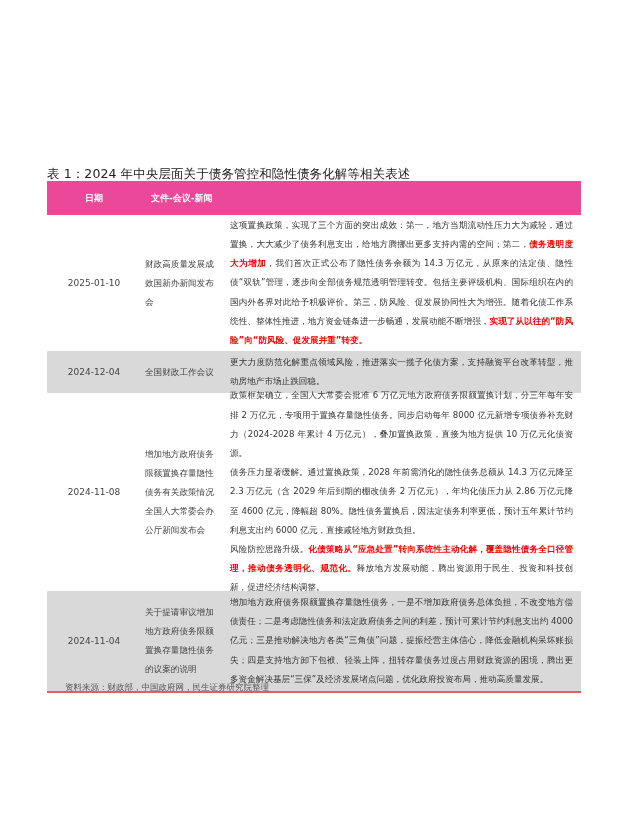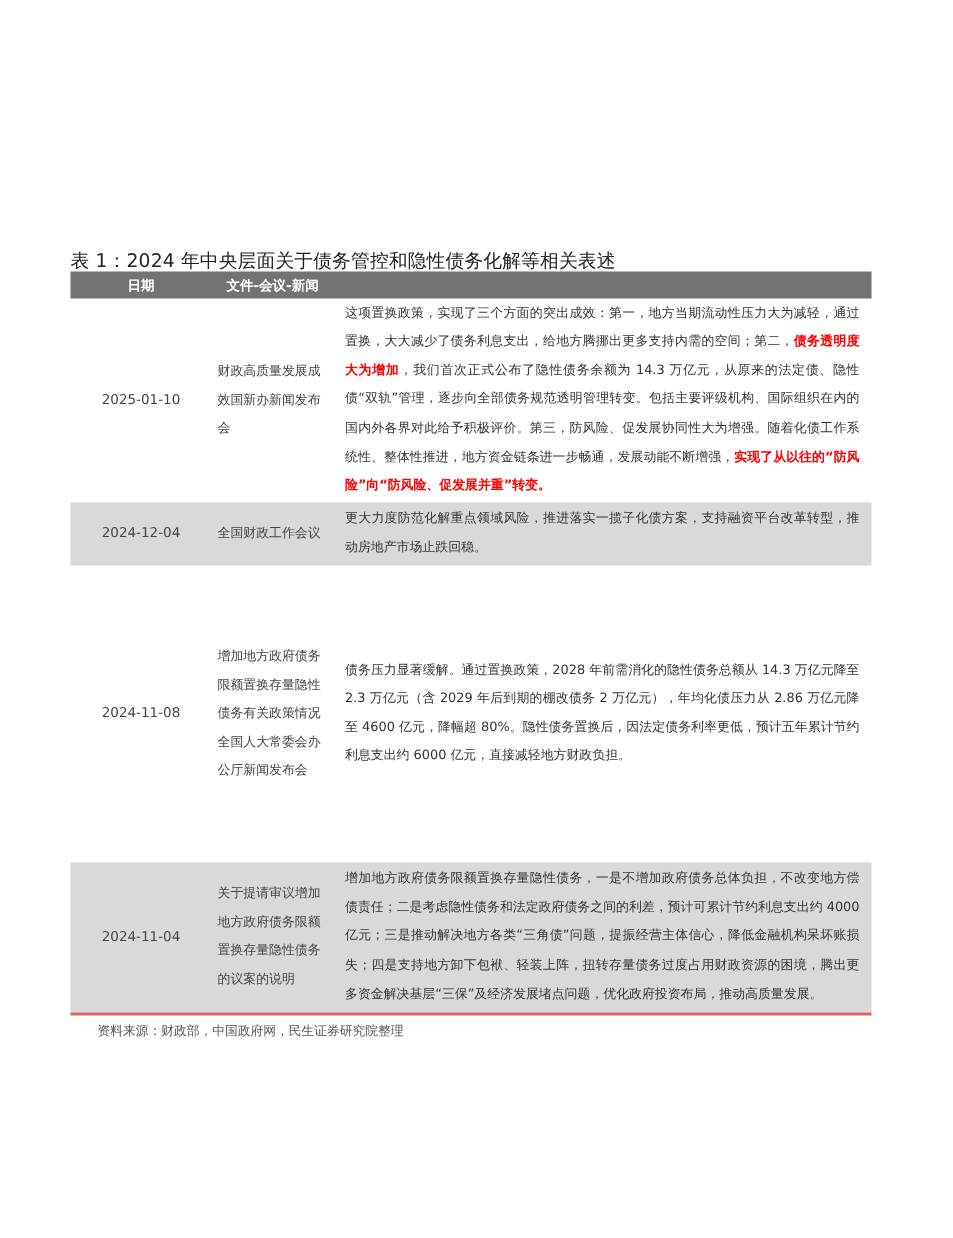--- a/index.html
+++ b/index.html
@@ -1,19 +1,19 @@
 <!DOCTYPE html>
 <html><head>
   <meta charset="utf-8">
   <style>
     html, body { margin:0; padding:0; background:#ffffff; }
     body { width:635px; height:825px; position:relative; font-family:"DejaVu Sans","Liberation Sans",sans-serif; color:#3a3a3a; }
     .title { position:absolute; left:47px; top:166px; font-size:12.5px; font-weight:normal; color:#222; letter-spacing:0.1px; white-space:nowrap; }
     .table { position:absolute; left:47px; top:181px; width:534px; }
-    .hdr { display:flex; height:18px; background:#737373; color:#fff; font-size:9px; font-weight:bold; align-items:center; }
+    .hdr { display:flex; height:34px; background:#ec4899; color:#fff; font-size:9px; font-weight:bold; align-items:center; }
     .c1 { width:94px; flex:none; }
     .c2 { width:85px; flex:none; }
     .c3 { flex:1; }
     .hdr .c1 { text-align:center; padding-left:0; }
     .hdr .c2 { padding-left:10px; box-sizing:border-box; }
     .hdr .c3 { text-align:center; }
     .row { display:flex; align-items:center; font-size:8.6px; }
     .row.shade { background:#d9d9d9; }
     .row .c1 { text-align:center; color:#444; font-size:9px; }
     .row .c2 { padding-left:4px; padding-right:4px; box-sizing:border-box; line-height:19px; color:#444; }
@@ -47,21 +47,23 @@
     <div class="c2">全国财政工作会议</div>
     <div class="c3">
         <div class="para"><span>更大力度防范化解重点领域风险，推进落实一揽子化债方案，支持融资平台改革转型，推动房地产市场止跌回稳。</span></div>
       </div>
   </div>
 
   <div class="row" style="height:198px;">
     <div class="c1">2024-11-08</div>
     <div class="c2">增加地方政府债务限额置换存量隐性债务有关政策情况全国人大常委会办公厅新闻发布会</div>
     <div class="c3">
+        <div class="para"><span>政策框架确立，全国人大常委会批准 6 万亿元地方政府债务限额置换计划，分三年每年安排 2 万亿元，专项用于置换存量隐性债务。同步启动每年 8000 亿元新增专项债券补充财力（2024-2028 年累计 4 万亿元），叠加置换政策，直接为地方提供 10 万亿元化债资源。</span></div>
         <div class="para"><span>债务压力显著缓解。通过置换政策，2028 年前需消化的隐性债务总额从 14.3 万亿元降至 2.3 万亿元（含 2029 年后到期的棚改债务 2 万亿元），年均化债压力从 2.86 万亿元降至 4600 亿元，降幅超 80%。隐性债务置换后，因法定债务利率更低，预计五年累计节约利息支出约 6000 亿元，直接减轻地方财政负担。</span></div>
+        <div class="para"><span>风险防控思路升级。</span><span class="red">化债策略从“应急处置”转向系统性主动化解，覆盖隐性债务全口径管理，推动债务透明化、规范化。</span><span>释放地方发展动能，腾出资源用于民生、投资和科技创新，促进经济结构调整。</span></div>
       </div>
   </div>
 
   <div class="row shade" style="height:100px;">
     <div class="c1">2024-11-04</div>
     <div class="c2">关于提请审议增加地方政府债务限额置换存量隐性债务的议案的说明</div>
     <div class="c3">
         <div class="para"><span>增加地方政府债务限额置换存量隐性债务，一是不增加政府债务总体负担，不改变地方偿债责任；二是考虑隐性债务和法定政府债务之间的利差，预计可累计节约利息支出约 4000 亿元；三是推动解决地方各类“三角债”问题，提振经营主体信心，降低金融机构呆坏账损失；四是支持地方卸下包袱、轻装上阵，扭转存量债务过度占用财政资源的困境，腾出更多资金解决基层“三保”及经济发展堵点问题，优化政府投资布局，推动高质量发展。</span></div>
       </div>
   </div>

